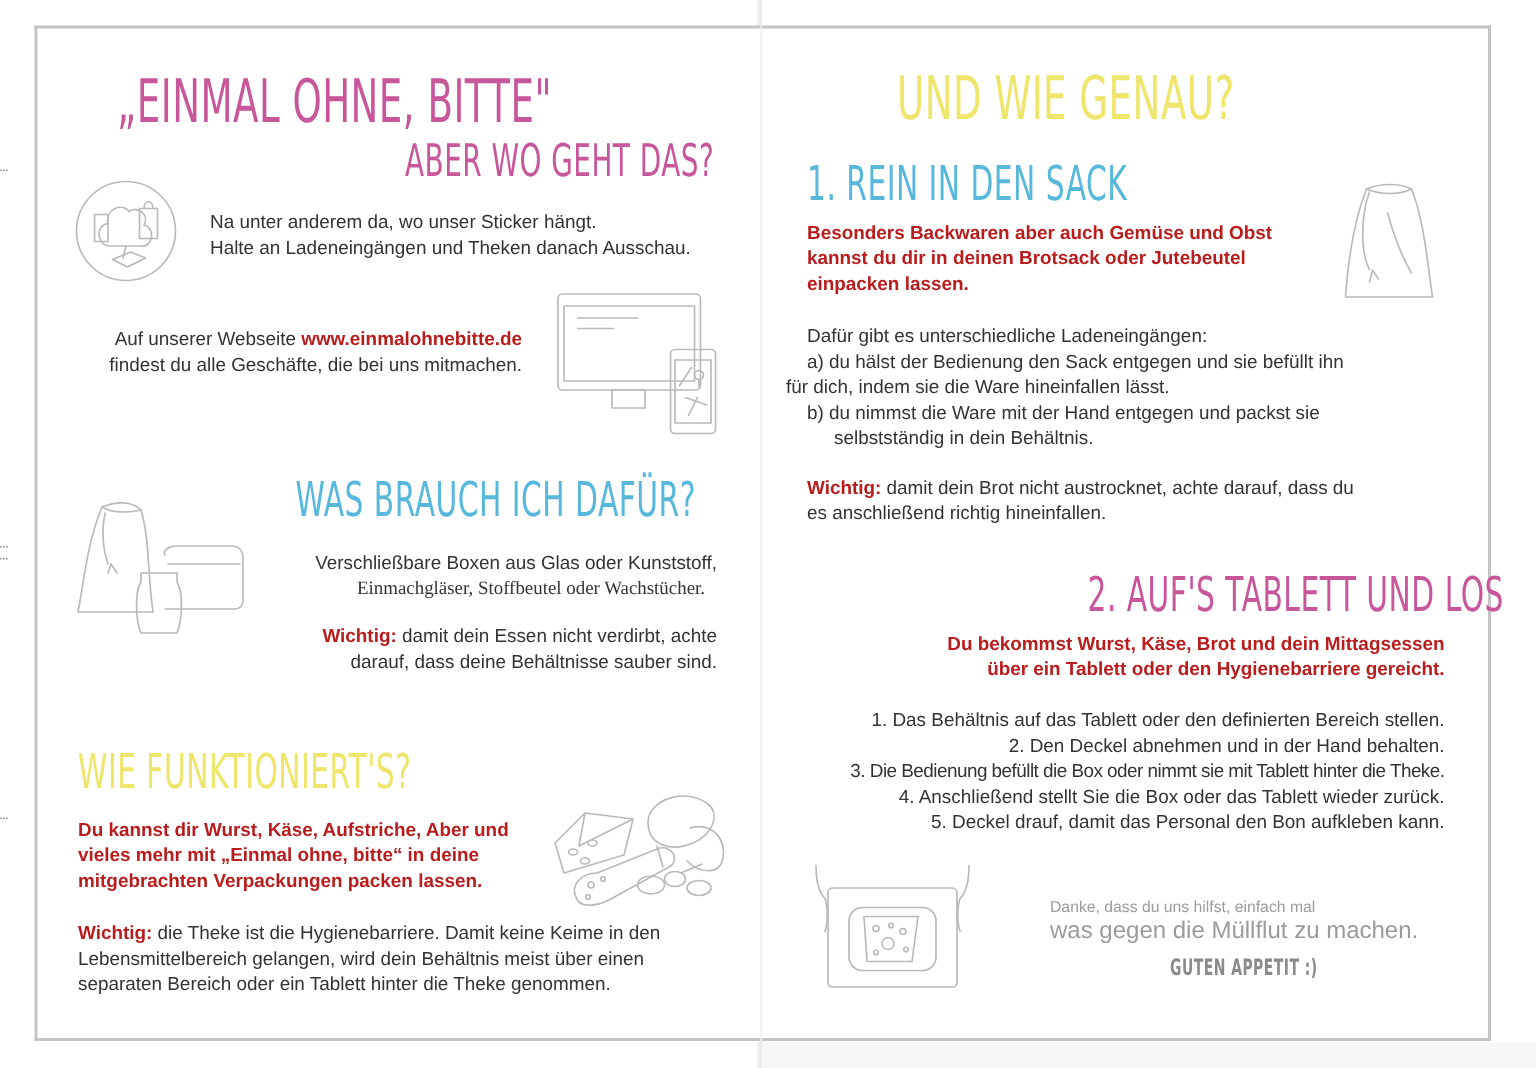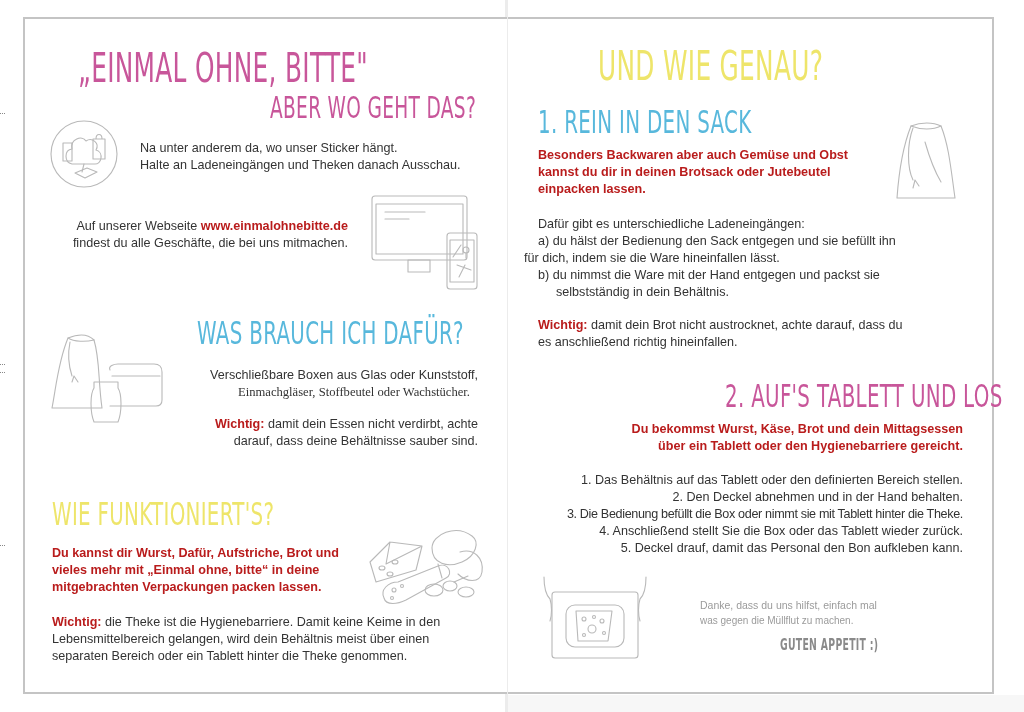--- a/index.html
+++ b/index.html
@@ -89,21 +89,21 @@
 
 <div class="txt r" style="left:150px; top:367px; width:328px;">Verschließbare Boxen aus Glas oder Kunststoff,</div>
 <div class="txt r" style="left:142px; top:384px; width:328px;font-family:Liberation Serif, serif;">Einmachgläser, Stoffbeutel oder Wachstücher.</div>
 <div class="txt r" style="left:150px; top:416px; width:328px;">
   <b>Wichtig:</b><span> damit dein Essen nicht verdirbt, achte</span>
 </div>
 <div class="txt r" style="left:150px; top:433px; width:328px;">darauf, dass deine Behältnisse sauber sind.</div>
 
 <div class="hand yellow" style="left:52px; top:496px; font-size:32px; line-height:36px; width:340px; transform-origin:0 0;">Wie funktioniert's?</div>
 
-<div class="txt" style="left:52px; top:545px;"><b>Du kannst dir Wurst, Dafür, Aufstriche, Brot und</b></div>
+<div class="txt" style="left:52px; top:545px;"><b>Du kannst dir Wurst, Käse, Aufstriche, Aber und</b></div>
 <div class="txt" style="left:52px; top:562px;text-align:right;"><b>vieles mehr mit „Einmal ohne, bitte“ in deine</b></div>
 <div class="txt" style="left:52px; top:579px;"><b>mitgebrachten Verpackungen packen lassen.</b></div>
 
 <svg style="left:362px;top:520px" width="130" height="90" viewBox="0 0 130 90">
   <path d="M8 42 l20-20 l32 4 l-6 24 l-40 12 z M28 22 l-4 22 l36 -18"></path>
   <ellipse cx="20" cy="48" rx="3" ry="2"></ellipse>
     <ellipse cx="33" cy="42" rx="3" ry="2"></ellipse>
     <ellipse cx="28" cy="54" rx="3" ry="2"></ellipse>
   <path d="M70 28 c0-14 24-24 40-12 c8 6 4 20-10 26 c-14 6-30 2-30-14 z"></path>
   <path d="M98 32 c14-4 24 6 22 20 c-2 12-16 10-24 2"></path>
@@ -167,14 +167,14 @@
   <circle cx="44" cy="42" r="2"></circle>
     <circle cx="54" cy="40" r="1.5"></circle>
     <circle cx="62" cy="44" r="2"></circle>
     <circle cx="52" cy="52" r="4"></circle>
     <circle cx="44" cy="58" r="1.5"></circle>
     <circle cx="64" cy="56" r="1.5"></circle>
   <path d="M4 0 c0 10 2 18 6 22 c2 6 2 16 0 22 M106 0 c0 10 -2 18 -6 22 c-2 6 -2 16 0 22"></path>
 </svg>
 
 <div class="txt c grey" style="left:700px; top:598px; width:240px; font-size:10.5px; line-height:15px; color:#9b9b9b;">Danke, dass du uns hilfst, einfach mal</div>
-<div class="txt c grey" style="left:700px; top:613px; width:240px; font-size:10px; line-height:15px; color:#9b9b9b;">was gegen die Müllflut zu machen.</div>
+<div class="txt c grey" style="left:700px; top:613px; width:240px; font-size:16px; line-height:15px; color:#9b9b9b;">was gegen die Müllflut zu machen.</div>
 <div class="hand" style="left:780px; top:636px; font-size:15px; line-height:18px; color:#8a8a8a; width:140px; transform-origin:0 0; font-weight:bold;">Guten Appetit :)</div>
 
 </body></html>

